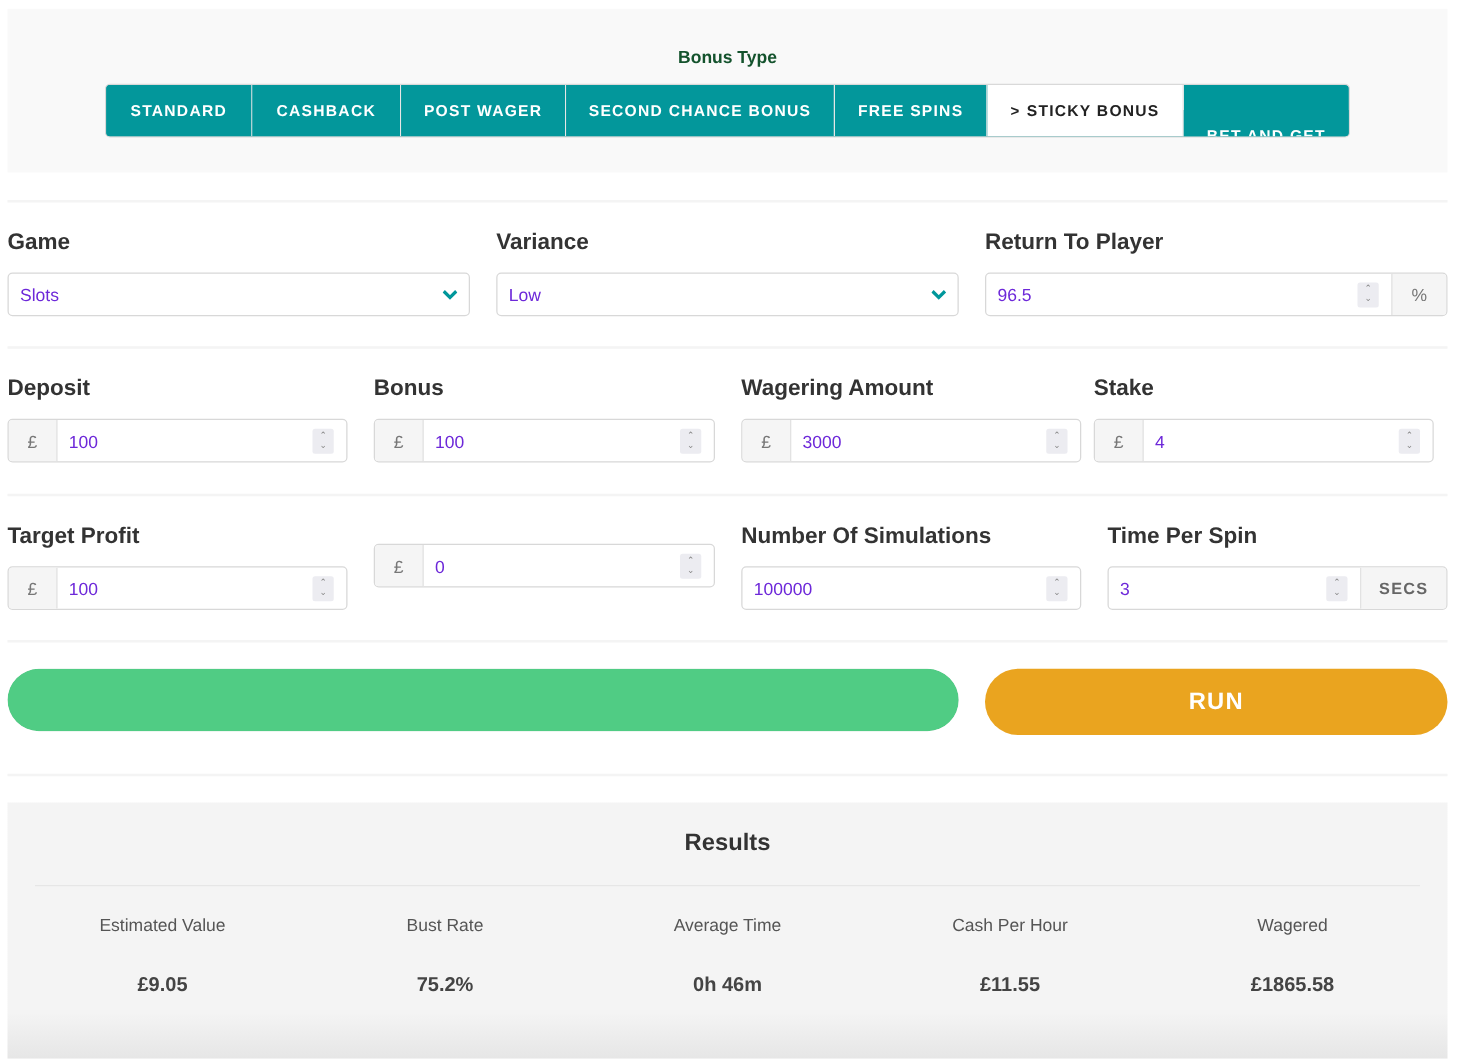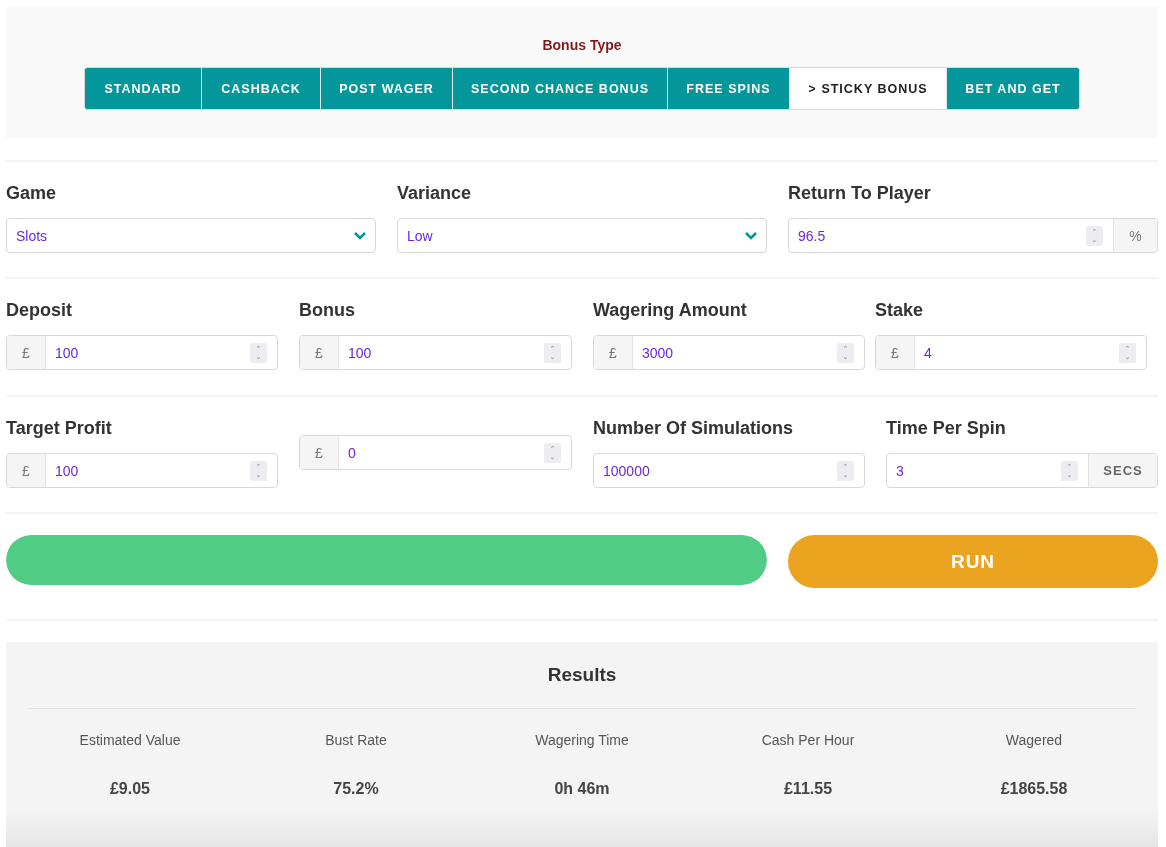--- a/index.html
+++ b/index.html
@@ -5,33 +5,33 @@
     * { box-sizing: border-box; margin: 0; padding: 0; }
     html, body { width: 1166px; height: 847px; background: #ffffff; overflow: hidden; }
     body { font-family: "Liberation Sans", "DejaVu Sans", sans-serif; color: #333; position: relative; }
 
     .top-panel {
       position: absolute; left: 6px; top: 7px; width: 1152px; height: 131px;
       background: #f9f9f9;
     }
     .bonus-title {
       position: absolute; left: 0; right: 0; top: 30px; text-align: center;
-      font-size: 14px; font-weight: bold; color: #7f1d1d;
+      font-size: 14px; font-weight: bold; color: #14532d;
     }
     .tabs {
       position: absolute; left: 78px; top: 60px; height: 43px;
       display: flex; border: 1px solid #d9d9d9; border-radius: 4px; overflow: hidden;
       background: #00979b;
     }
     .tab {
       height: 41px; display: flex; align-items: center; justify-content: center;
       color: #fff; font-size: 12.5px; font-weight: bold; letter-spacing: 1px;
       border-right: 1px solid #e6e6e6; cursor: pointer; background: #03979b;
     }
-    .tab:last-child { border-right: none; }
+    .tab:last-child { border-right: none; margin-top: 20px; }
     .tab.active { background: #ffffff; color: #222; }
     .tab .chev { margin-right: 5px; font-size: 12px; }
 
     .divider { position: absolute; left: 6px; width: 1152px; height: 2px; background: #f4f4f4; }
 
     .field { position: absolute; }
     .field-label { font-size: 18px; font-weight: bold; color: #333; height: 18px; line-height: 18px; }
     .control {
       margin-top: 16px; height: 35px; border: 1px solid #d8d8d8; border-radius: 4px;
       display: flex; align-items: stretch; background: #fff; overflow: hidden;
@@ -260,21 +260,21 @@
 
   <div class="result-col" style="left:11px">
     <div class="result-label">Estimated Value</div>
     <div class="result-value">£9.05</div>
   </div>
   <div class="result-col" style="left:237px">
     <div class="result-label">Bust Rate</div>
     <div class="result-value">75.2%</div>
   </div>
   <div class="result-col" style="left:463px">
-    <div class="result-label">Wagering Time</div>
+    <div class="result-label">Average Time</div>
     <div class="result-value">0h 46m</div>
   </div>
   <div class="result-col" style="left:689px">
     <div class="result-label">Cash Per Hour</div>
     <div class="result-value">£11.55</div>
   </div>
   <div class="result-col" style="left:915px">
     <div class="result-label">Wagered</div>
     <div class="result-value">£1865.58</div>
   </div>

